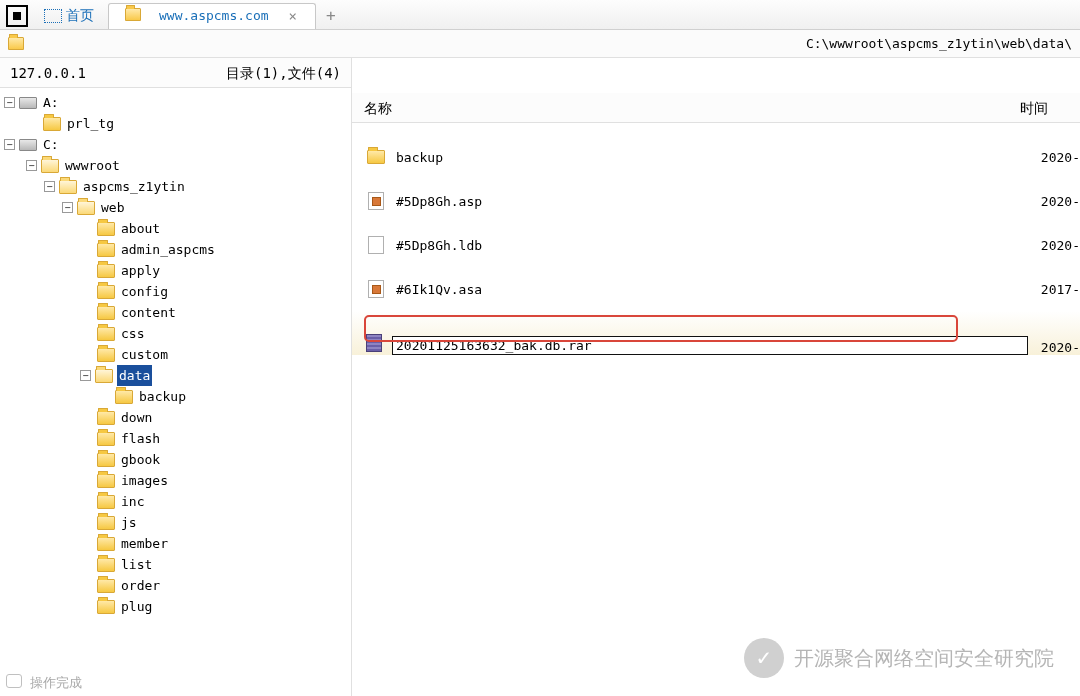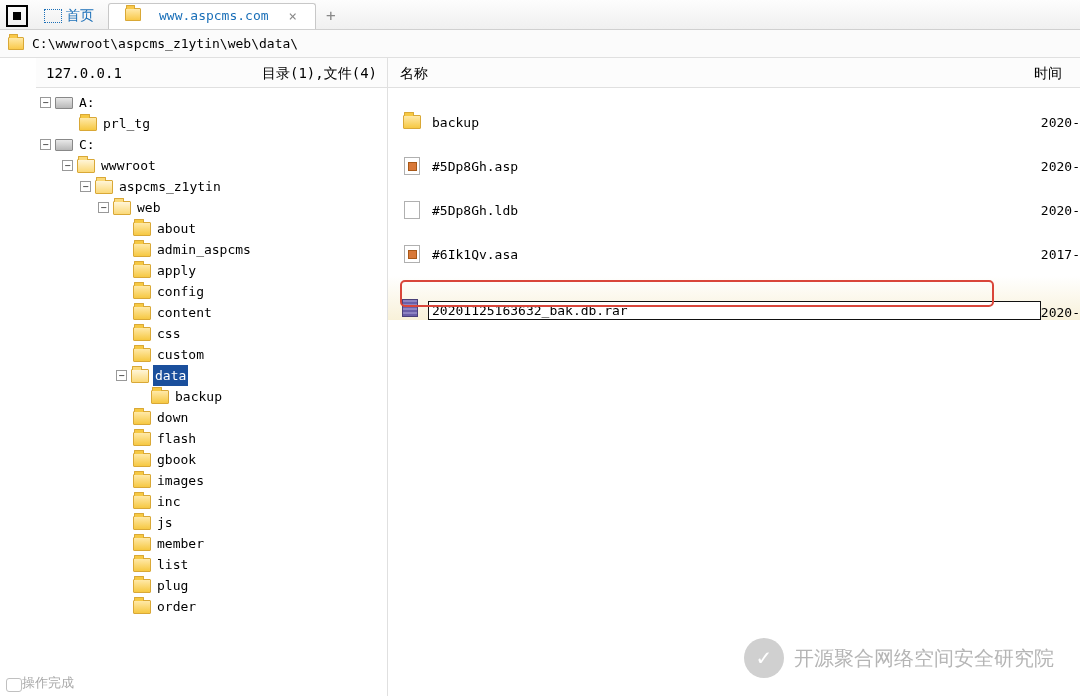--- a/index.html
+++ b/index.html
@@ -66,22 +66,23 @@
   border: 1px solid #d9a836;
   border-bottom: none;
   border-radius: 1px 1px 0 0;
 }
 .path-bar {
   height: 28px;
   background: #fbfbfb;
   border-bottom: 1px solid #e0e0e0;
   display: flex; align-items: center; gap: 8px;
   padding: 0 8px;
-}
-.content-row { display: flex; height: calc(100% - 58px); padding-left: 36px; }
+  justify-content: space-between;
+}
+.content-row { display: flex; height: calc(100% - 58px); }
 .tree-pane {
   width: 352px;
   border-right: 1px solid #e0e0e0;
   display: flex; flex-direction: column;
   overflow: hidden;
 }
 .tree-header {
   height: 30px; line-height: 30px;
   display: flex; justify-content: space-between;
   padding: 0 10px;
@@ -135,30 +136,30 @@
   content: ""; position: absolute; top: -4px; left: 0;
   width: 8px; height: 3px; background: #f6c842;
   border: 1px solid #d9a836; border-bottom: none;
   border-radius: 1px 1px 0 0;
 }
 .node-label { padding: 0 2px; }
 .node-selected { background: #1a4f9c; color: #fff; }
 .ind { display: inline-block; }
 .i1 { width: 18px; } .i2 { width: 36px; } .i3 { width: 54px; }
 .i4 { width: 72px; } .i5 { width: 90px; }
-.list-pane { flex: 1; display: flex; flex-direction: column; overflow: hidden; }
+.list-pane { flex: 1; display: flex; flex-direction: column; overflow: hidden; margin-top: 35px; }
 .list-header {
   height: 30px;
   display: flex;
   border-bottom: 1px solid #e0e0e0;
   background: #fcfcfc;
   font-size: 14px;
 }
 .list-header .col-name { flex: 1; line-height: 30px; padding-left: 12px; }
-.list-header .col-time { width: 60px; line-height: 30px; text-align: center; padding-right: 4px; }
+.list-header .col-time { width: 60px; line-height: 30px; text-align: left; padding-right: 4px; }
 .list-body { flex: 1; padding-top: 12px; }
 .list-row {
   height: 44px;
   display: flex; align-items: center;
   padding-left: 14px;
   font-size: 13px;
 }
 .list-row .ficon { width: 20px; display: flex; justify-content: center; margin-right: 10px; }
 .list-row .fname { flex: 1; }
 .list-row .ftime { width: 60px; text-align: right; padding-right: 0; }
@@ -214,21 +215,21 @@
   width: 40px; height: 40px; border-radius: 50%;
   background: #d0d0d0;
   display: flex; align-items: center; justify-content: center;
   color: #fff; font-size: 20px;
 }
 .status-left {
   position: absolute;
   left: 6px; bottom: 4px;
   color: #a8a8a8;
   font-size: 13px;
-  display: flex; align-items: flex-end; gap: 0;
+  display: flex; align-items: flex-start; gap: 8px;
 }
 .status-left .bubble {
   width: 16px; height: 14px;
   border: 1px solid #c0c0c0;
   border-radius: 3px;
   display: inline-block;
 }
 </style>
 </head>
 <body>
@@ -403,27 +404,27 @@
       <div class="tree-node">
           <span class="ind i4"></span>
           <span class="exp-spacer"></span>
           <span class="folder-closed"></span>
           <span class="node-label">list</span>
         </div>
       <div class="tree-node">
           <span class="ind i4"></span>
           <span class="exp-spacer"></span>
           <span class="folder-closed"></span>
+          <span class="node-label">order</span>
+        </div>
+      <div class="tree-node">
+          <span class="ind i4"></span>
+          <span class="exp-spacer"></span>
+          <span class="folder-closed"></span>
           <span class="node-label">plug</span>
-        </div>
-      <div class="tree-node">
-          <span class="ind i4"></span>
-          <span class="exp-spacer"></span>
-          <span class="folder-closed"></span>
-          <span class="node-label">order</span>
         </div>
 
     </div>
   </div>
 
   <div class="list-pane">
     <div class="list-header">
       <div class="col-name">名称</div>
       <div class="col-time">时间</div>
     </div>

